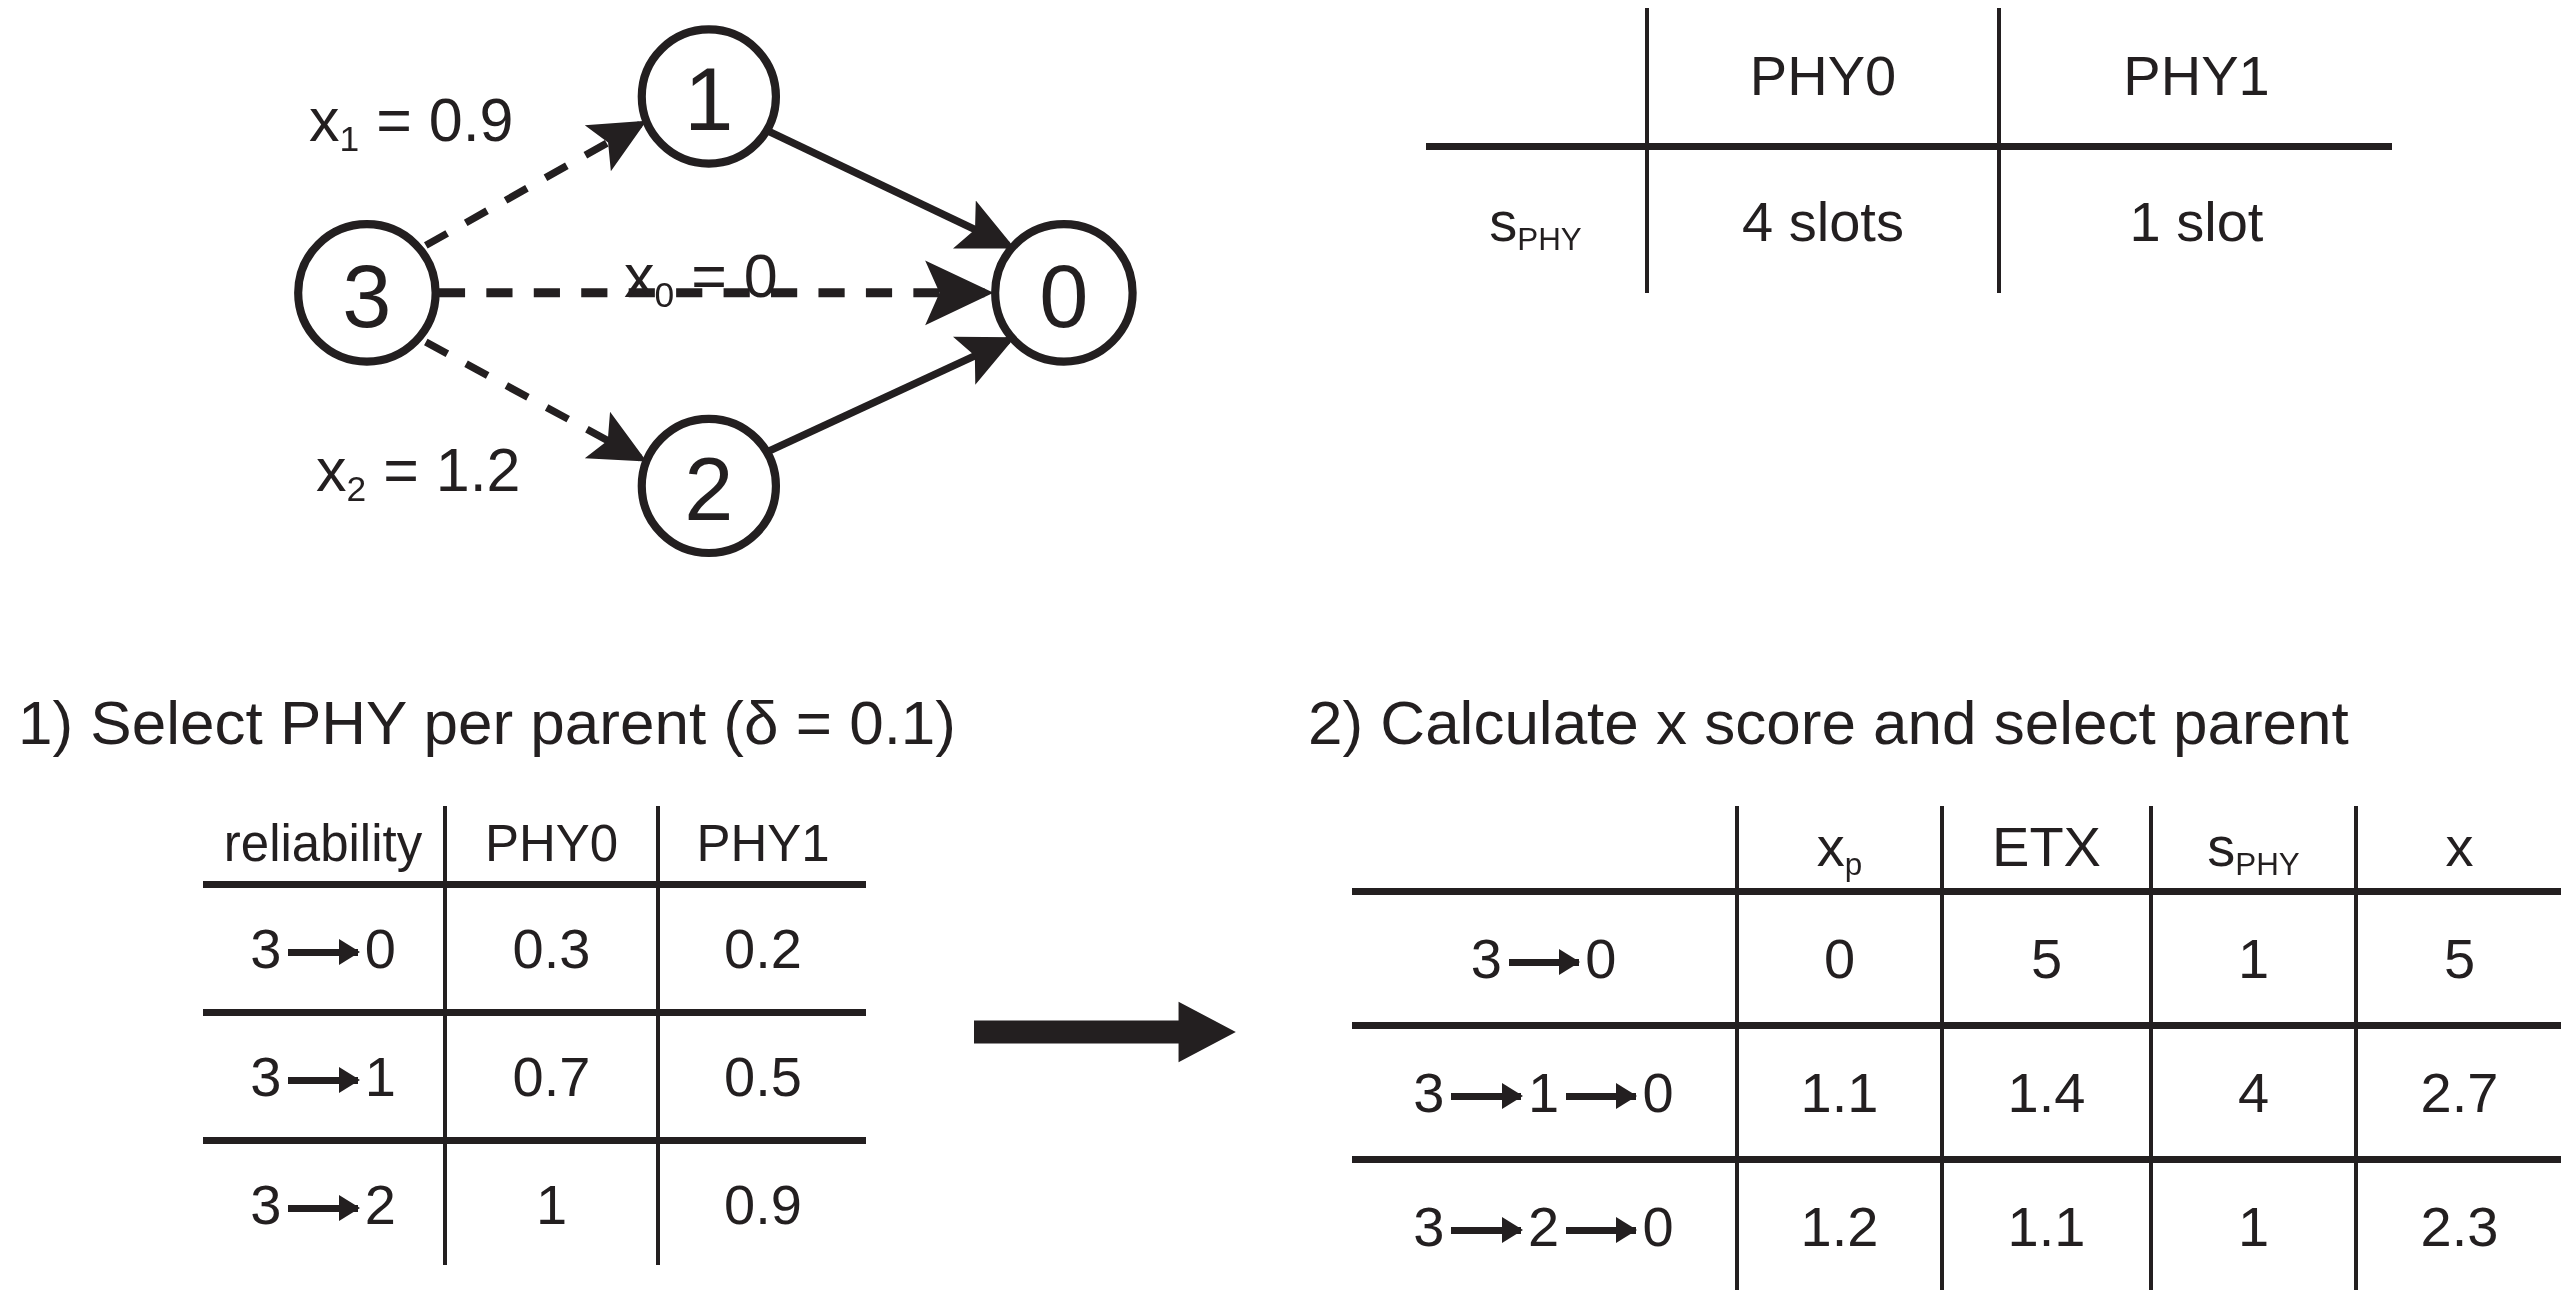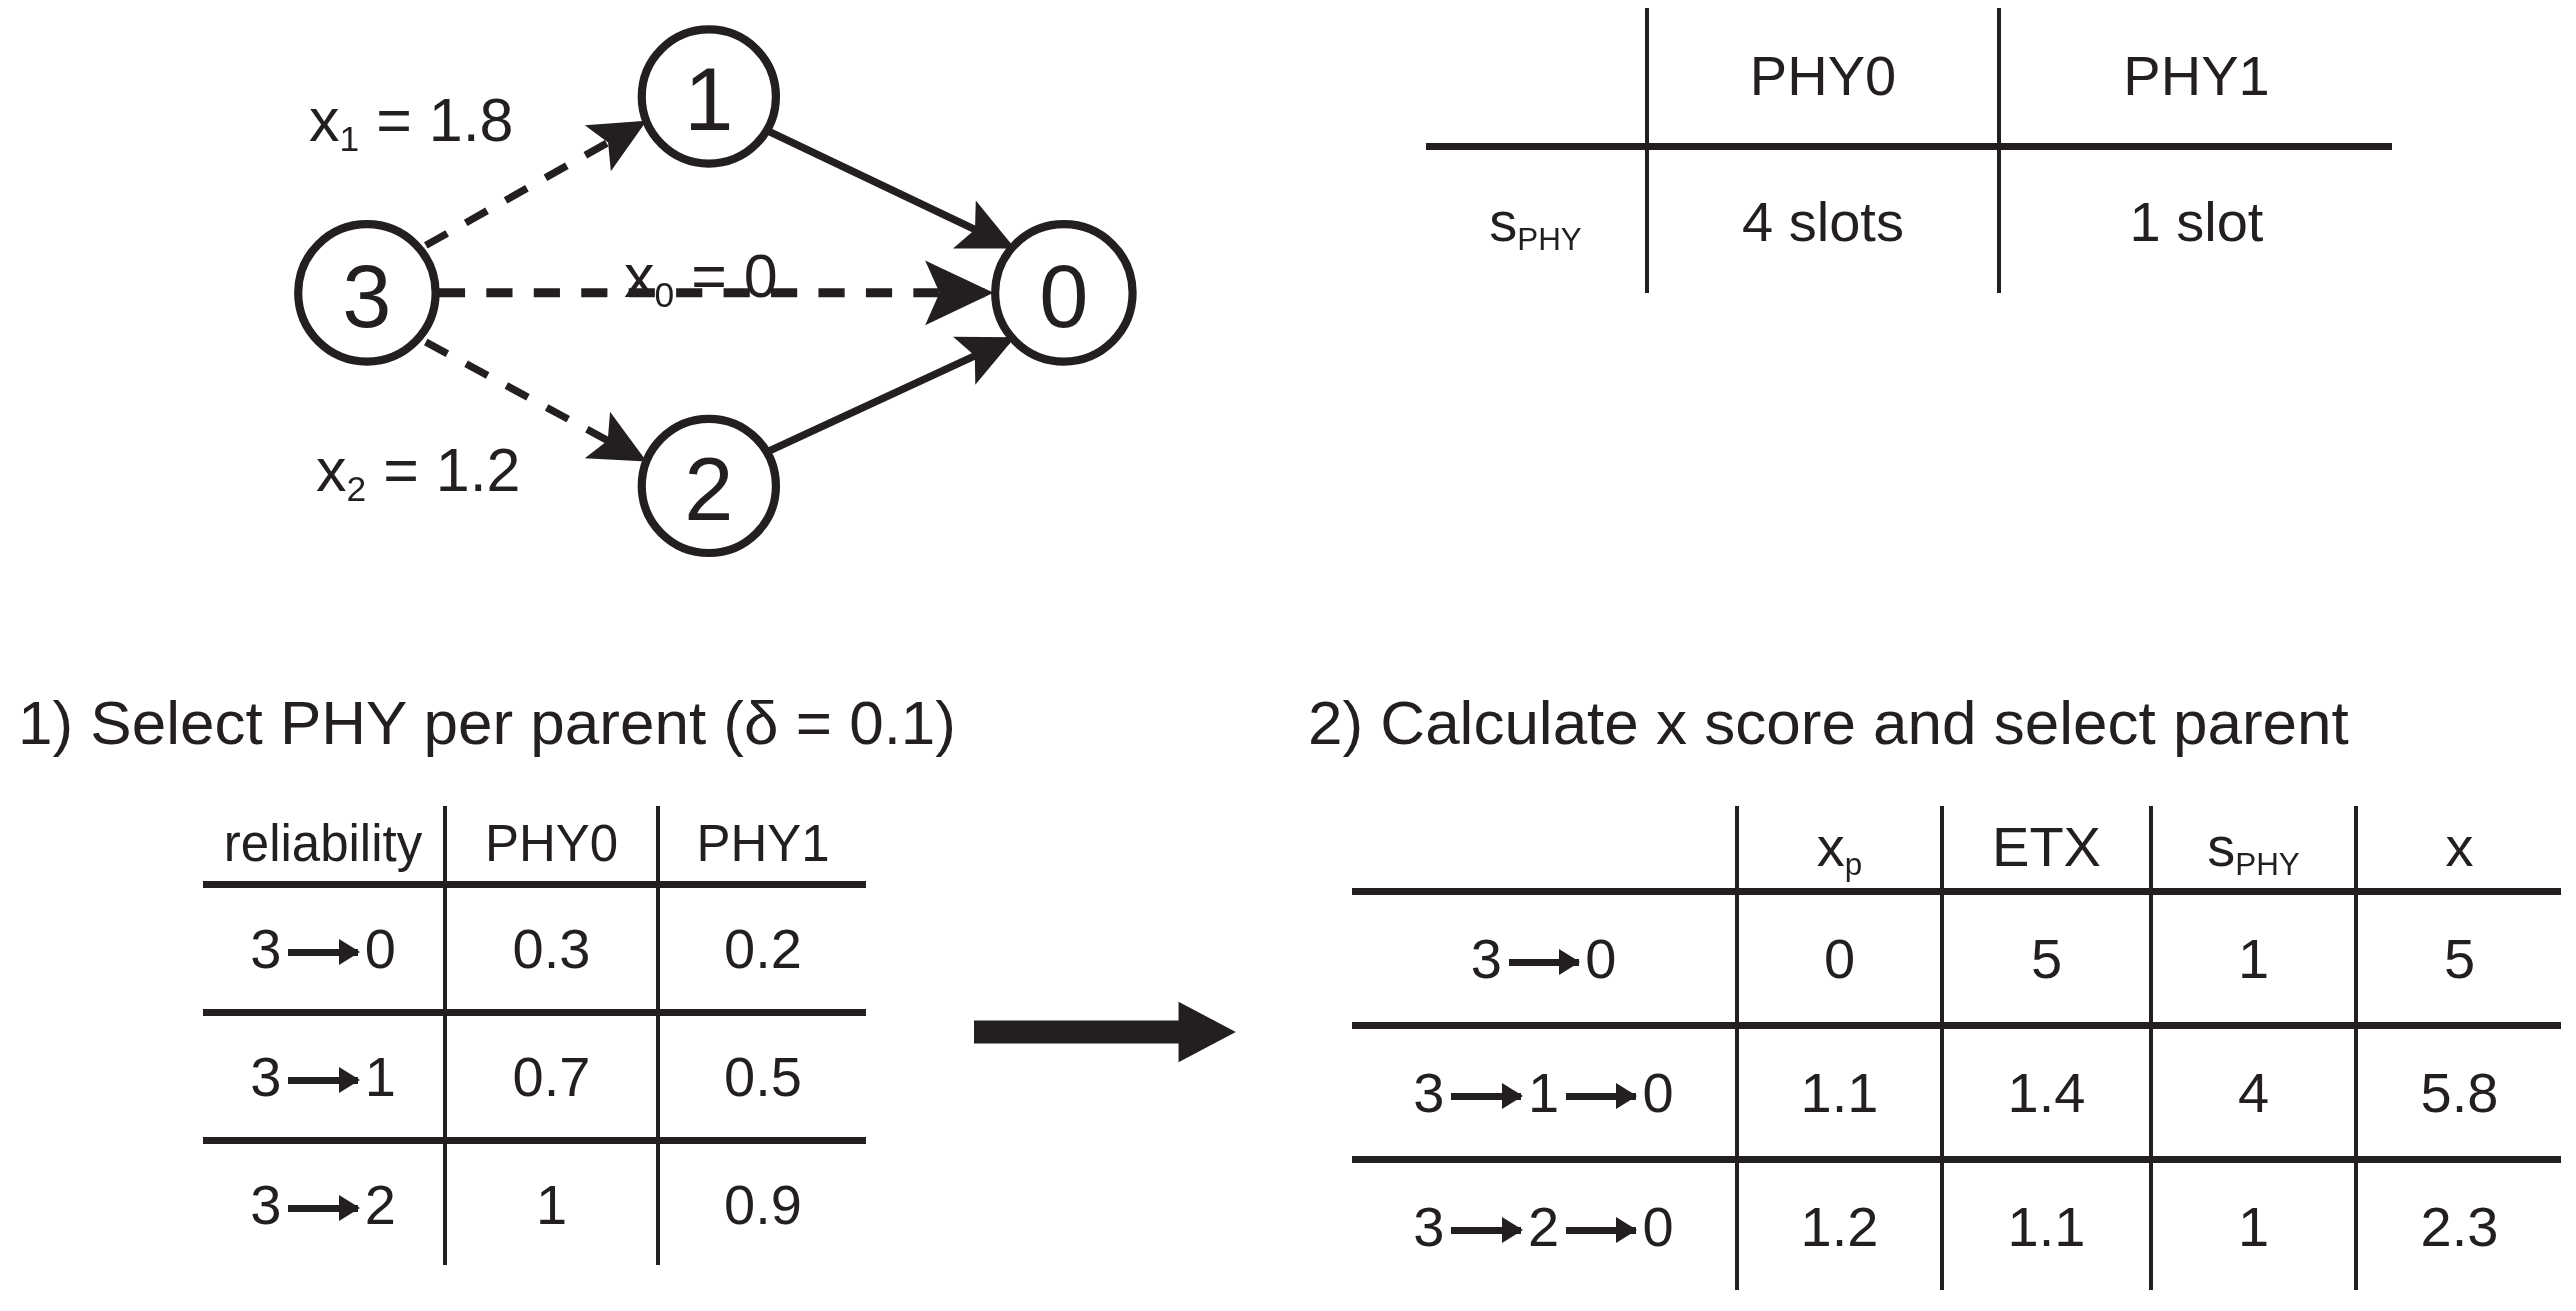--- a/index.html
+++ b/index.html
@@ -153,21 +153,21 @@
 
       <circle cx="866" cy="594" r="82" fill="#ffffff" stroke="#231f20" stroke-width="10"></circle>
       <text class="node-label" x="866" y="598">2</text>
 
       <circle cx="1300" cy="358" r="84" fill="#ffffff" stroke="#231f20" stroke-width="10"></circle>
       <text class="node-label" x="1300" y="362">0</text>
     </svg>
 
     <div class="edge-label" style="left:309px; top:90px;">
       <span>x</span><sub>1</sub>
-      <span>= 1.8</span>
+      <span>= 0.9</span>
     </div>
 
     <div class="edge-label" style="left:624px; top:201px;margin-top:45px;">
       <span>x</span><sub>0</sub>
       <span>= 0</span>
     </div>
 
     <div class="edge-label" style="left:316px; top:432px;margin-top:8px;">
       <span>x</span><sub>2</sub>
       <span>= 1.2</span>
@@ -273,21 +273,21 @@
         <td class="hline-t vline-l" style="height:127px;">5</td>
       </tr>
 
       <tr>
         <td class="hline-t rowlabel" style="height:127px;">
           <span>3</span><span class="arrow-glyph"></span><span>1</span><span class="arrow-glyph"></span><span>0</span>
         </td>
         <td class="hline-t vline-l" style="height:127px;">1.1</td>
         <td class="hline-t vline-l" style="height:127px;">1.4</td>
         <td class="hline-t vline-l" style="height:127px;">4</td>
-        <td class="hline-t vline-l" style="height:127px;">5.8</td>
+        <td class="hline-t vline-l" style="height:127px;">2.7</td>
       </tr>
 
       <tr>
         <td class="hline-t rowlabel" style="height:127px;">
           <span>3</span><span class="arrow-glyph"></span><span>2</span><span class="arrow-glyph"></span><span>0</span>
         </td>
         <td class="hline-t vline-l" style="height:127px;">1.2</td>
         <td class="hline-t vline-l" style="height:127px;">1.1</td>
         <td class="hline-t vline-l" style="height:127px;">1</td>
         <td class="hline-t vline-l cell-hi" style="height:127px;">2.3</td>

